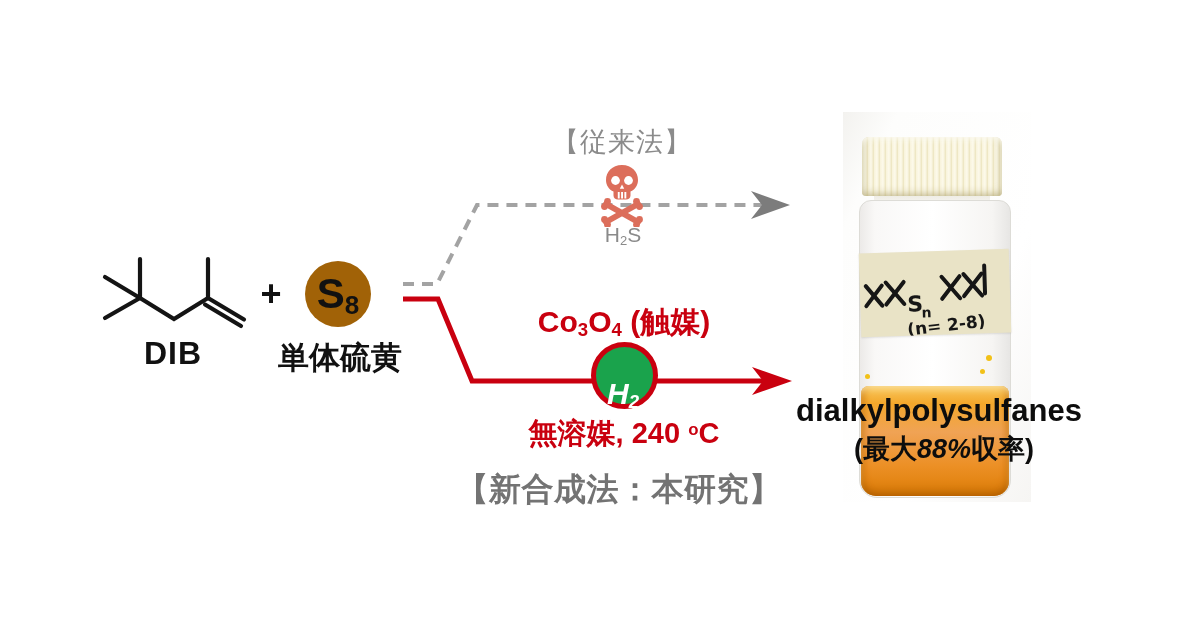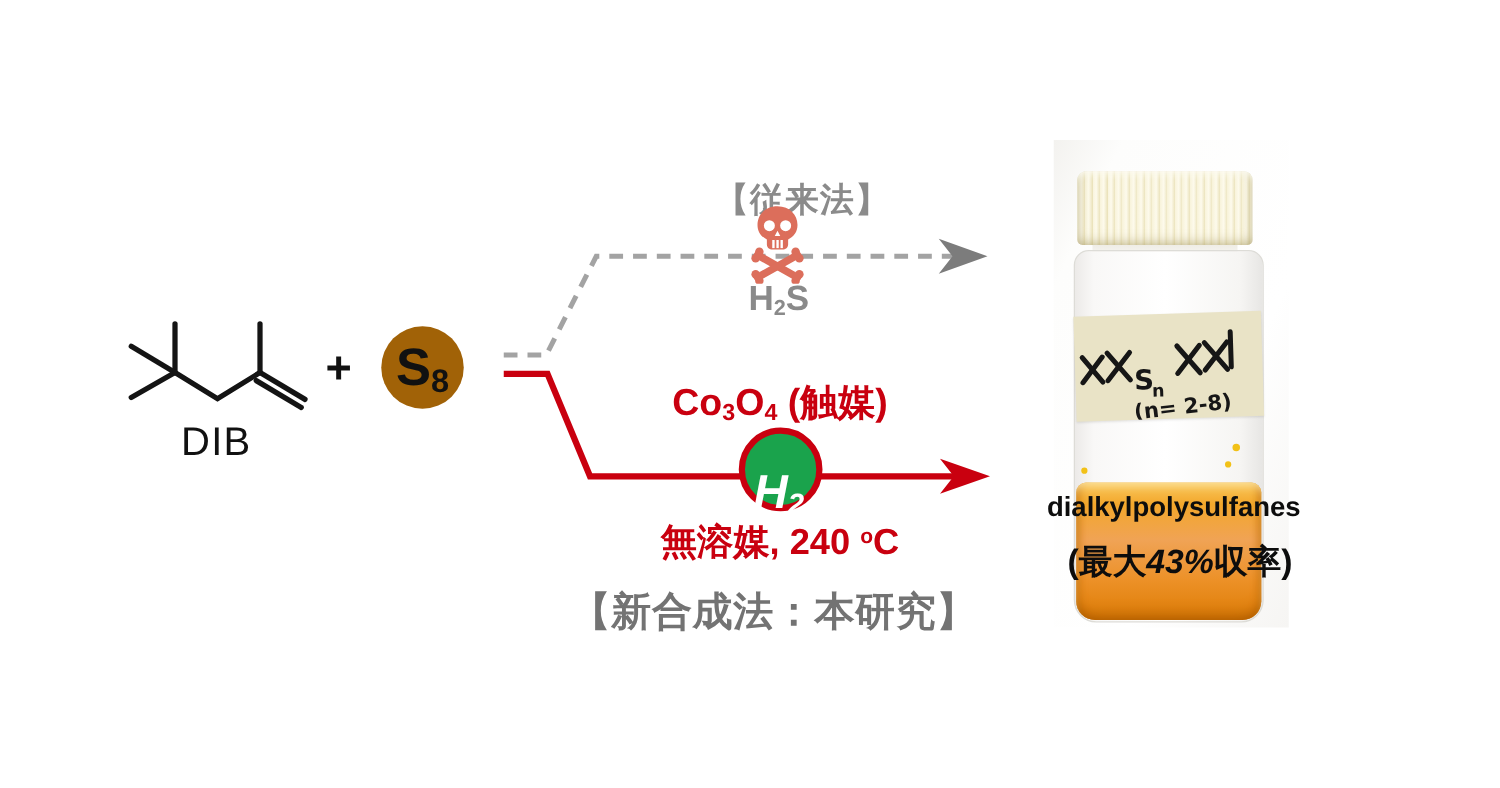--- a/index.html
+++ b/index.html
@@ -7,40 +7,40 @@
     position:relative;width:1200px;height:630px;background:#ffffff;overflow:hidden;
     font-family:"Liberation Sans","DejaVu Sans",sans-serif;
   }
   .abs{position:absolute;}
   .ctr{transform:translateX(-50%);white-space:nowrap;}
   .ctr2{transform:translate(-50%,-50%);white-space:nowrap;}
   sub{font-size:0.62em;vertical-align:-0.22em;line-height:0;}
   sup{font-size:0.58em;vertical-align:0.5em;line-height:0;}
 
   
-  .conv-title{left:622px;top:142px;font-size:27px;font-weight:700;color:#8b8b8b;letter-spacing:1px;margin-left:20px;}
-  .h2s{left:623px;top:223px;font-size:28px;font-weight:700;color:#8a8a8a;}
+  .conv-title{left:622px;top:124px;font-size:27px;font-weight:400;color:#8b8b8b;letter-spacing:1px;}
+  .h2s{left:623px;top:223px;font-size:21px;font-weight:400;color:#8a8a8a;}
   .catalyst{left:624px;top:302px;font-size:30px;font-weight:700;color:#c9000f;}
   .conditions{left:624px;top:414px;font-size:29px;font-weight:700;color:#c9000f;}
   .method{left:619px;top:468px;font-size:32px;font-weight:700;color:#737373;letter-spacing:0.5px;}
-  .dib-label{left:173px;top:335px;font-size:32px;font-weight:400;color:#111;letter-spacing:1px;}
+  .dib-label{left:173px;top:335px;font-size:32px;font-weight:700;color:#111;letter-spacing:1px;}
   .plus{left:271px;top:294px;font-size:36px;font-weight:700;color:#111;}
   .sulfur-name{left:340px;top:337px;font-size:31px;font-weight:700;color:#111;}
-  .product-name{left:939px;top:393px;font-size:22px;font-weight:700;color:#0d0d0d;z-index:5;}
+  .product-name{left:939px;top:393px;font-size:31px;font-weight:700;color:#0d0d0d;z-index:5;}
   .product-yield{left:944px;top:431px;font-size:27px;font-weight:700;color:#0d0d0d;z-index:5;}
 
   
   .s8-badge{left:305px;top:261px;width:66px;height:66px;border-radius:50%;
     background:#a16207;display:flex;align-items:center;justify-content:center;}
   .s8-text{font-size:42px;font-weight:700;color:#111;line-height:1;}
 
   
   .h2-badge{left:591px;top:342px;width:57px;height:57px;border-radius:50%;
     background:#1aa34c;border:5px solid #c9000f;display:flex;align-items:center;justify-content:center;z-index:3;}
-  .h2-text{font-size:38px;font-weight:700;font-style:italic;color:#ffffff;line-height:1;padding-right:3px;margin-top:36px;}
+  .h2-text{font-size:30px;font-weight:700;font-style:italic;color:#ffffff;line-height:1;padding-right:3px;margin-top:36px;}
 
   
   .photo{left:843px;top:112px;width:188px;height:390px;z-index:1;
     background:linear-gradient(115deg,#f3f2ef 0%,#fdfdfc 15%,#ffffff 65%,#f6f5f3 100%);}
   .vial-cap{position:absolute;left:19px;top:25px;width:140px;height:59px;
     border-radius:7px 7px 4px 4px;
     background:repeating-linear-gradient(90deg,#f8f3da 0px,#fdfaec 3px,#ebe3bc 6px);
     box-shadow:inset 0 5px 6px -3px #fffef6, inset 0 -7px 9px -5px rgba(170,158,105,.6),
                inset 6px 0 8px -5px rgba(170,158,105,.5), inset -6px 0 8px -5px rgba(170,158,105,.5);}
   .vial-neck{position:absolute;left:31px;top:84px;width:116px;height:12px;
@@ -78,20 +78,21 @@
       <path d="M205 304.5 L241 326"></path>
     </g>
   </svg>
   <div class="abs ctr dib-label">DIB</div>
 
   <div class="abs ctr2 plus">+</div>
 
   <div class="abs s8-badge">
     <span class="s8-text"><span>S</span><sub>8</sub></span>
   </div>
+  <div class="abs ctr sulfur-name">単体硫黄</div>
 
   <svg class="abs" style="left:0;top:0;" width="1200" height="630" viewBox="0 0 1200 630">
     <polyline points="403,284 437,284 477,205 768,205" fill="none" stroke="#a3a3a3" stroke-width="4" stroke-dasharray="11 8"></polyline>
     <path d="M790 205 L751 191 L762 205 L751 219 Z" fill="#7c7c7c"></path>
     <polyline points="403,299 438,299 472,381 766,381" fill="none" stroke="#c9000f" stroke-width="5"></polyline>
     <path d="M792 381 L752 367 L763 381 L752 395 Z" fill="#c9000f"></path>
   </svg>
 
   <div class="abs ctr conv-title">【従来法】</div>
   <svg class="abs" style="left:594px;top:163px;" width="56" height="64" viewBox="0 0 56 64">
@@ -150,15 +151,15 @@
         <text x="46" y="80" font-family="DejaVu Sans, sans-serif" font-size="17" font-weight="700" fill="#161616" transform="rotate(-5 90 74)">(n= 2-8)</text>
       </svg>
     </div>
     <div class="vial-liquid"></div>
     <div class="droplet d1"></div>
     <div class="droplet d2"></div>
     <div class="droplet d3"></div>
   </div>
 
   <div class="abs ctr product-name">dialkylpolysulfanes</div>
-  <div class="abs ctr product-yield"><span>(最大</span><i>43%</i><span>収率)</span></div>
+  <div class="abs ctr product-yield"><span>(最大</span><i>88%</i><span>収率)</span></div>
 
 </div>
 
 </body></html>

